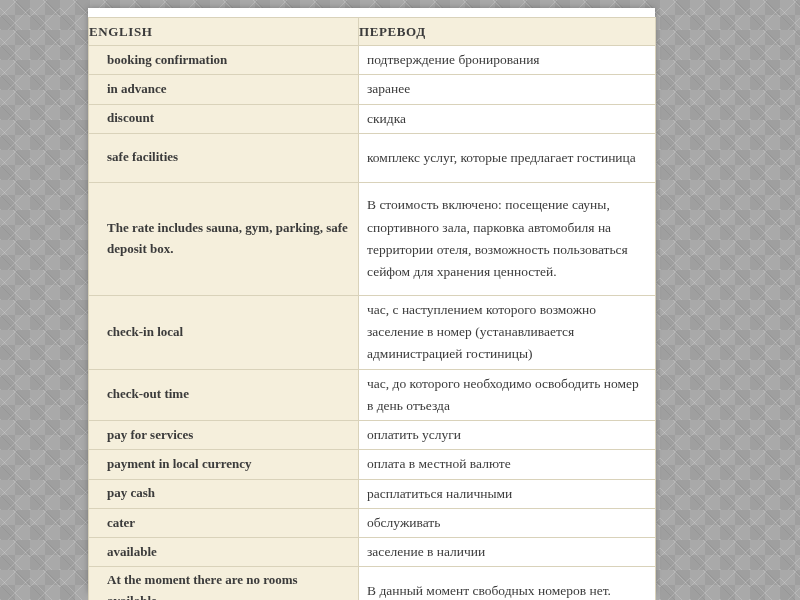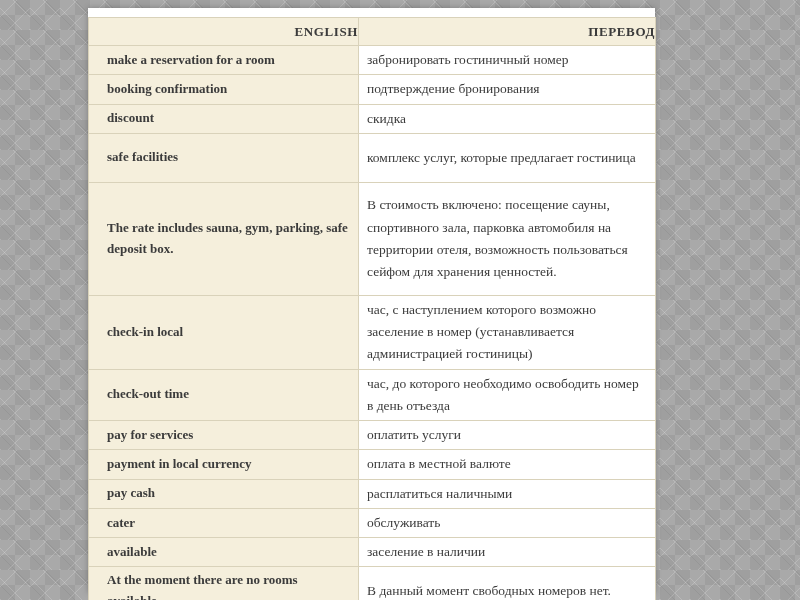--- a/index.html
+++ b/index.html
@@ -36,21 +36,21 @@
   th, td {
     border: 1px solid #d9d2ba;
     vertical-align: middle;
     color: #3b3b3b;
   }
   th {
     background: #f5efdc;
     height: 28px;
     font-size: 13px;
     font-weight: bold;
-    text-align: right;
+    text-align: left;
     letter-spacing: 0.6px;
   }
   td.en {
     background: #f5efdc;
     font-weight: bold;
     font-size: 13px;
     line-height: 1.6;
     padding: 3px 10px 3px 18px;
     text-align: left;
   }
@@ -71,27 +71,27 @@
       <col class="c-en">
       <col class="c-ru">
     </colgroup>
     <thead>
       <tr>
         <th>ENGLISH</th>
         <th>ПЕРЕВОД</th>
       </tr>
     </thead>
     <tbody>
-        <tr style="height: 27px;">
-          <td class="en">make a reservation for a room</td>
-          <td class="ru">забронировать гостиничный номер</td>
-        </tr>
         <tr style="height: 25px;">
           <td class="en">booking confirmation</td>
           <td class="ru">подтверждение бронирования</td>
+        </tr>
+        <tr style="height: 25px;">
+          <td class="en">in advance</td>
+          <td class="ru">заранее</td>
         </tr>
         <tr style="height: 26px;">
           <td class="en">discount</td>
           <td class="ru">скидка</td>
         </tr>
         <tr style="height: 49px;">
           <td class="en">safe facilities</td>
           <td class="ru">комплекс услуг, которые предлагает гостиница</td>
         </tr>
         <tr style="height: 113px;">

